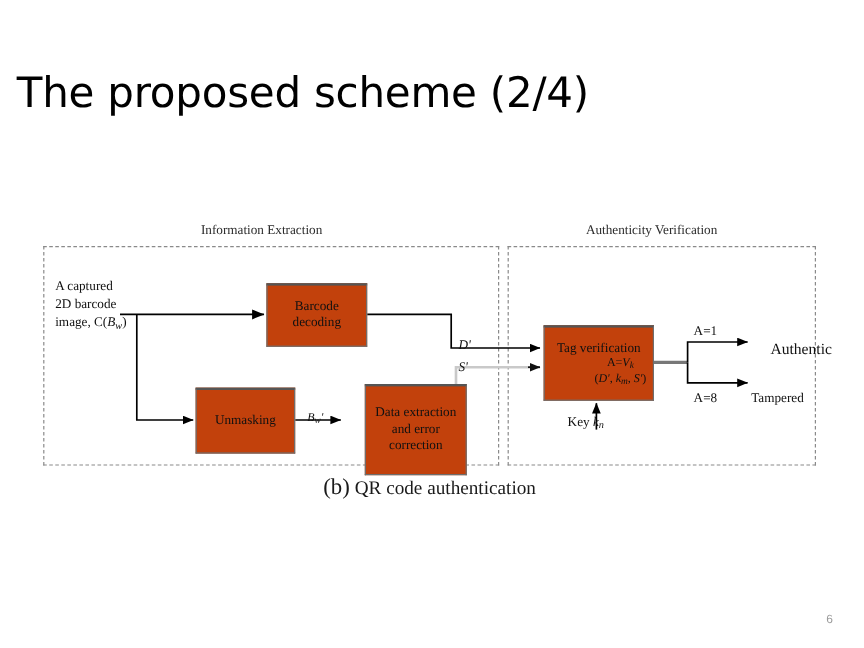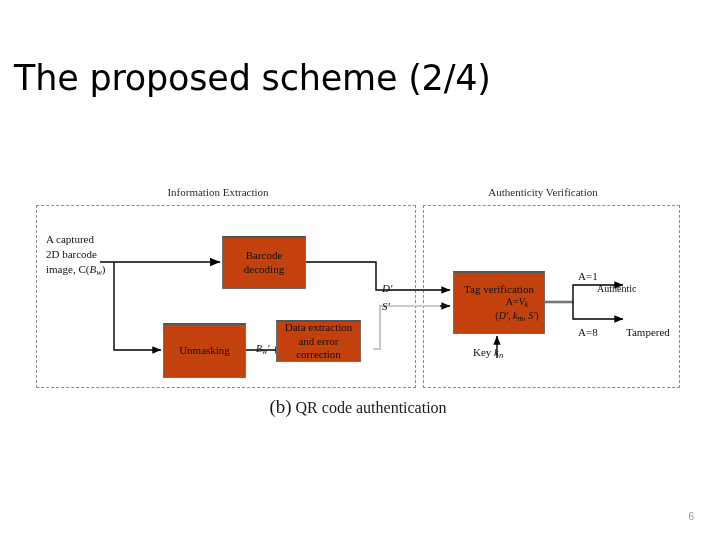--- a/index.html
+++ b/index.html
@@ -68,41 +68,41 @@
     align-items: center;
     justify-content: center;
     text-align: center;
     font-family: "Liberation Serif", serif;
     font-size: 11px;
     line-height: 1.25;
     color: #111111;
   }
   #box-barcode   { left: 194px; top: 50px;  width: 84px;  height: 53px; }
   #box-unmask    { left: 135px; top: 137px; width: 83px;  height: 55px; }
-  #box-dataext   { left: 248px; top: 134px; width: 85px;  height: 42px; }
+  #box-dataext   { left: 276px; top: 134px; width: 85px;  height: 76px; }
   #box-tagverify { left: 425px; top: 85px;  width: 92px;  height: 63px;
                    flex-direction: column; justify-content: center; }
 
   .freetext {
     position: absolute;
     font-family: "Liberation Serif", serif;
     color: #111111;
     white-space: nowrap;
   }
   #lbl-input {
     left: 18px; top: 46px; width: 108px;
     font-size: 11px; line-height: 1.35; 
     white-space: normal;
   }
   #lbl-dprime   { left: 354px; top: 96px;  font-size: 11px; font-style: italic; }
   #lbl-sprime   { left: 354px; top: 114px; font-size: 11px; font-style: italic; }
   #lbl-bwprime  { left: 228px; top: 157px; font-size: 10px; font-style: italic; }
   #lbl-a1       { left: 550px; top: 84px;  font-size: 11px; }
   #lbl-a0       { left: 550px; top: 140px; font-size: 11px; }
-  #lbl-authentic{ left: 569px; top: 97px;  font-size: 10px; }
+  #lbl-authentic{ left: 614px; top: 97px;  font-size: 13px; }
   #lbl-tampered { left: 598px; top: 128px; font-size: 11px; margin-top: 12px; }
   #lbl-key      { left: 445px; top: 160px; font-size: 11px; }
 
   .sub { font-size: 0.78em; vertical-align: -0.22em; }
   .ital { font-style: italic; }
 
   #caption {
     position: absolute;
     left: 28px;
     top: 396px;

